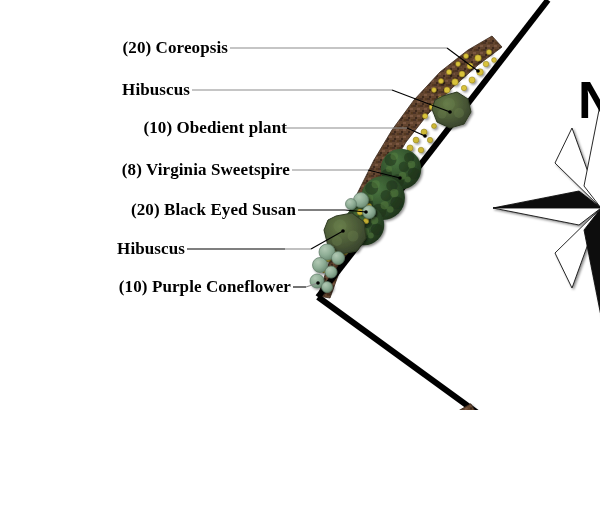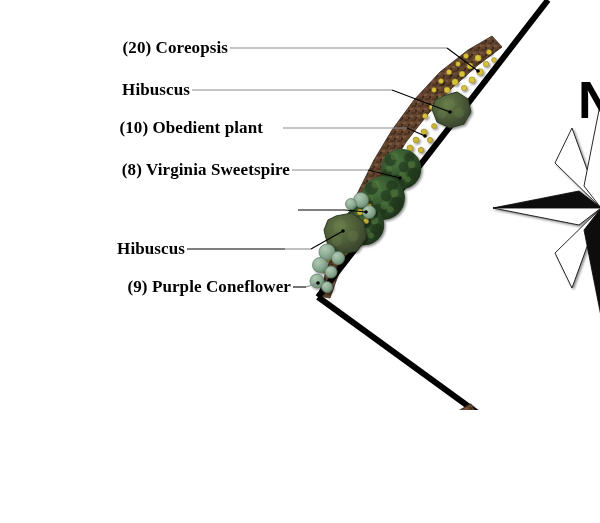--- a/index.html
+++ b/index.html
@@ -293,25 +293,26 @@
         <polygon points="601,208 709,208 623,191 601,208" fill="#ffffff" stroke="#111111" stroke-width="0.9"></polygon>
         <polygon points="601,208 709,208 623,225 601,208" fill="#111111" stroke="#111111" stroke-width="0.9"></polygon>
       </g>
     </g>
   </svg>
 
   <div class="plant-label" style="right:372px; top:48px;">(20) Coreopsis</div>
 
   <div class="plant-label" style="right:410px; top:90px;">Hibuscus</div>
 
-  <div class="plant-label" style="right:337px; top:128px;margin-left:23px;">(10) Obedient plant</div>
+  <div class="plant-label" style="right:313px; top:128px;margin-left:23px;">(10) Obedient plant</div>
 
   <div class="plant-label" style="right:310px; top:170px;">(8) Virginia Sweetspire</div>
 
+  <div class="plant-label" style="right:304px; top:210px;">(20) Black Eyed Susan</div>
 
   <div class="plant-label" style="right:415px; top:249px;">Hibuscus</div>
 
-  <div class="plant-label" style="right:309px; top:287px;">(9) Purple Coneflower</div>
+  <div class="plant-label" style="right:309px; top:287px;">(10) Purple Coneflower</div>
 
 
   <div class="compass-n" style="left:578px; top:74px;">N</div>
 
 </div>
 
 </body></html>

